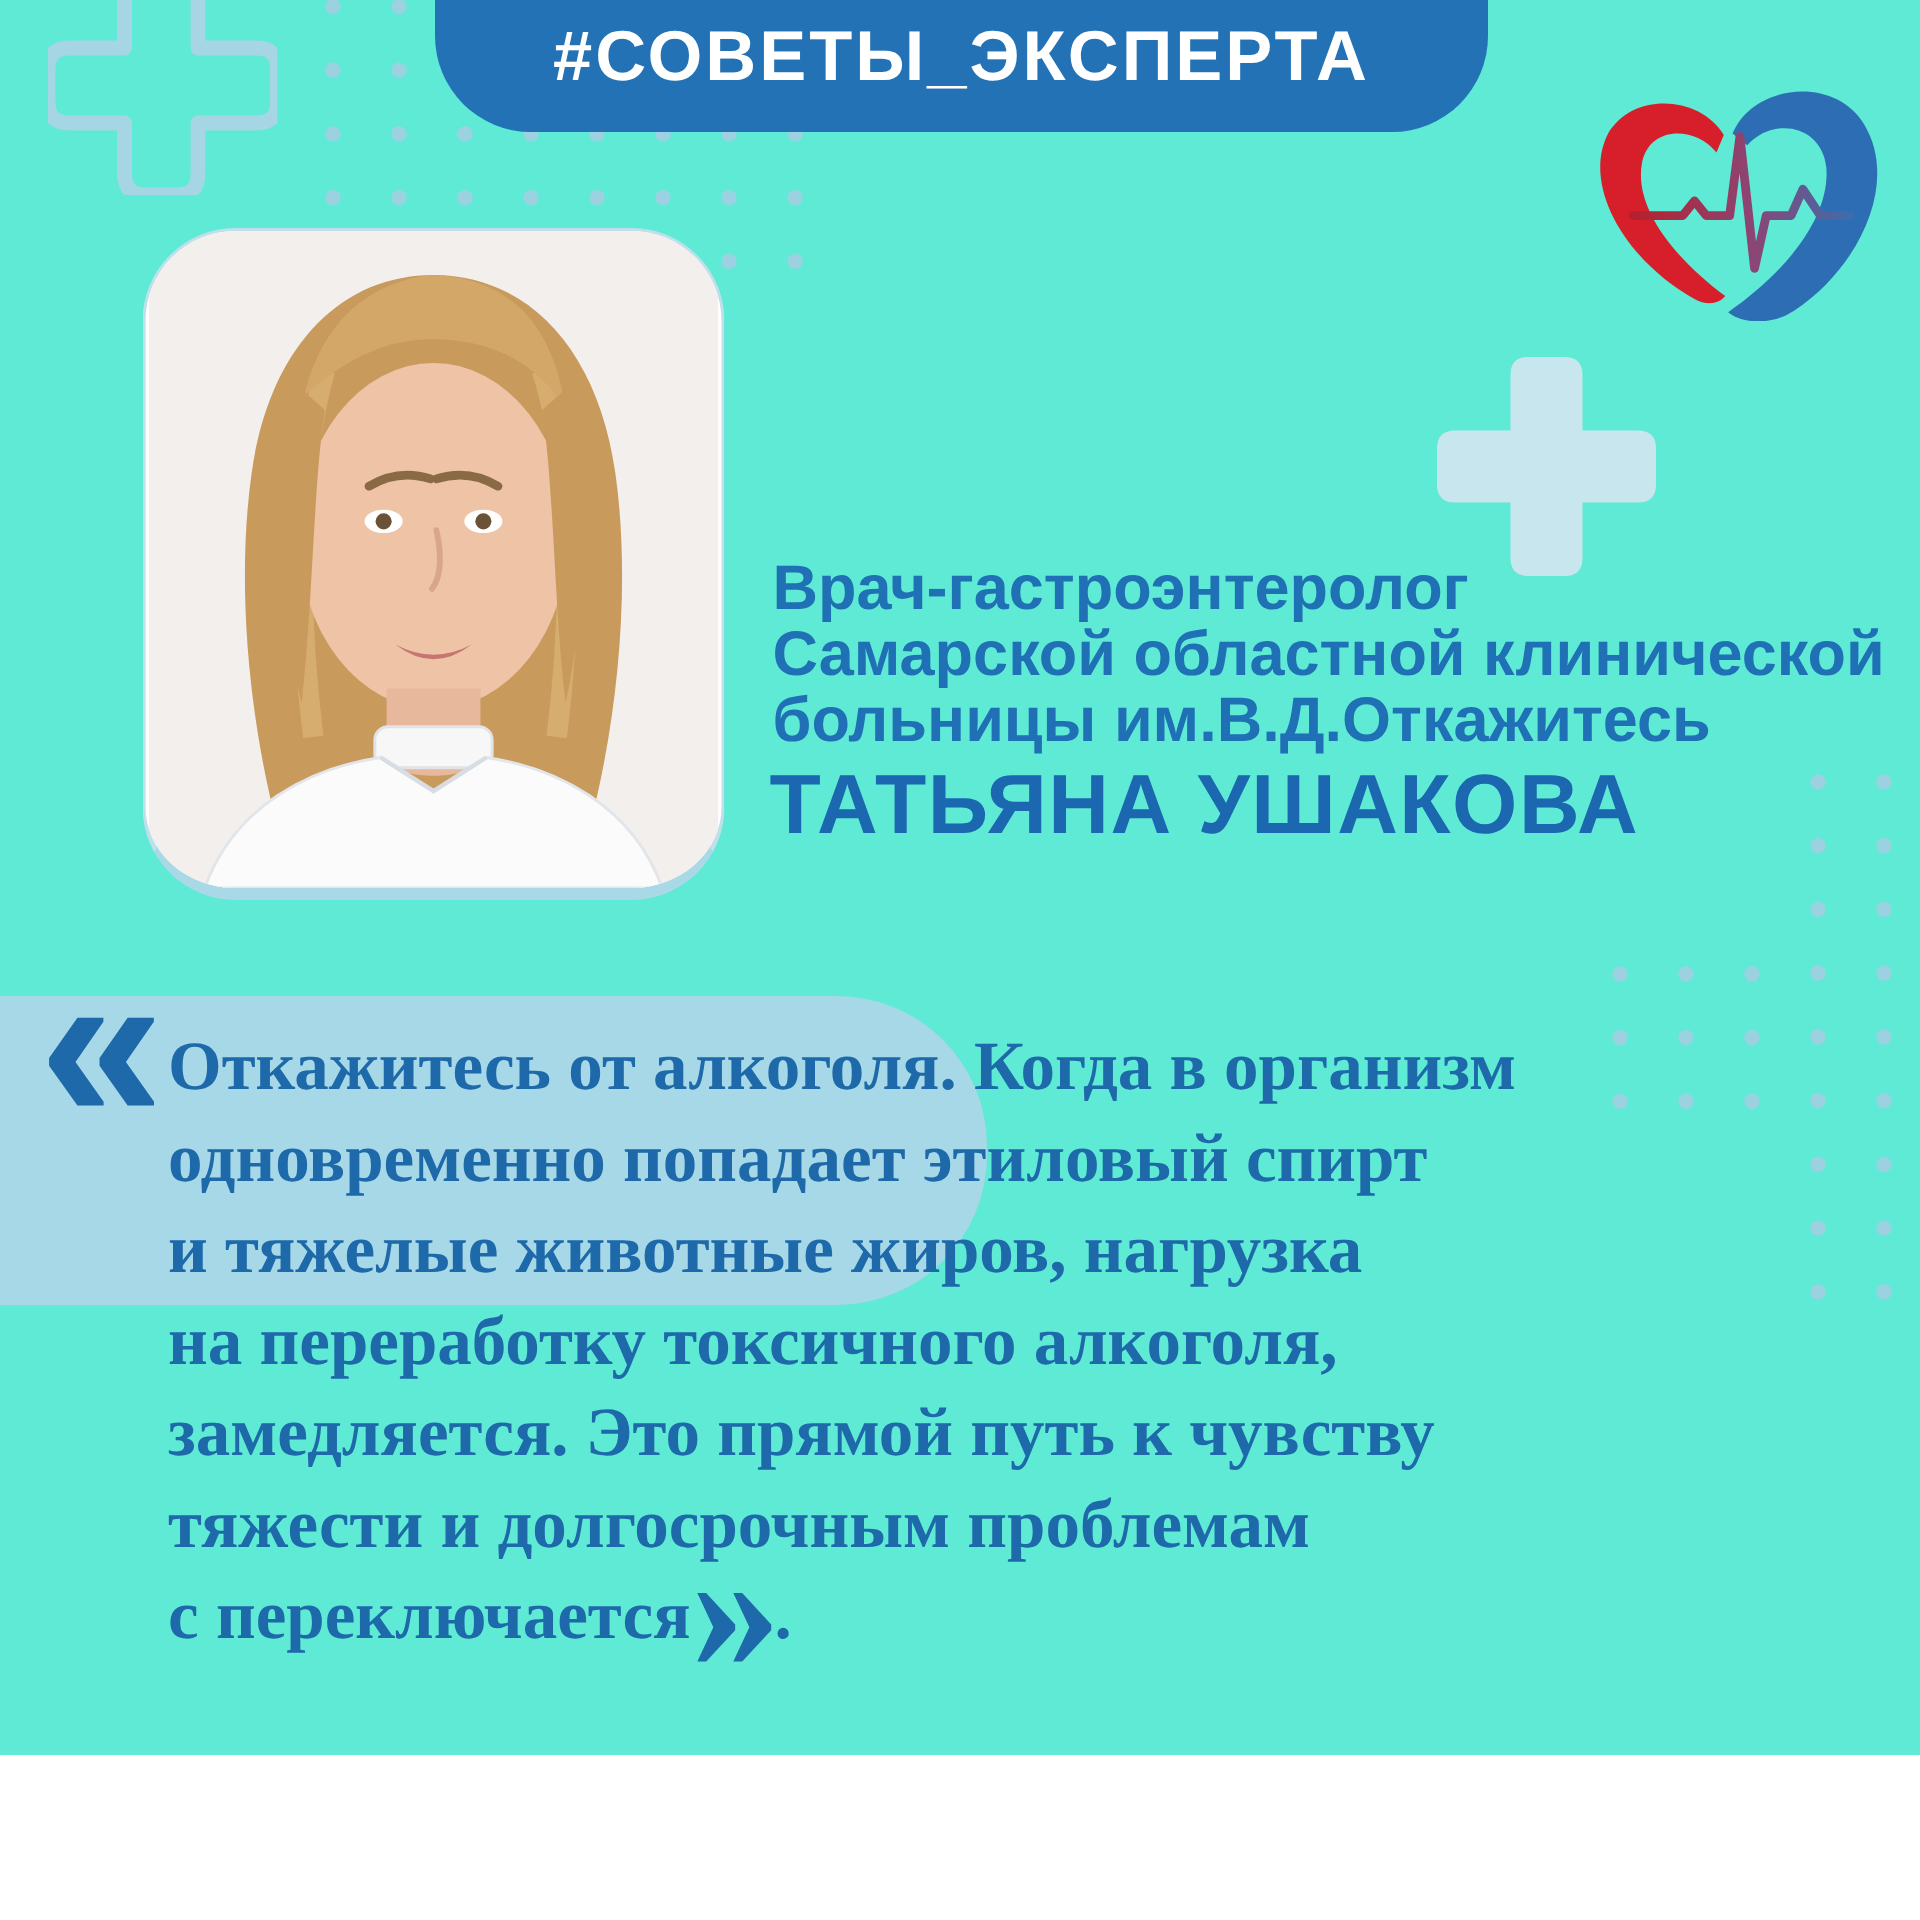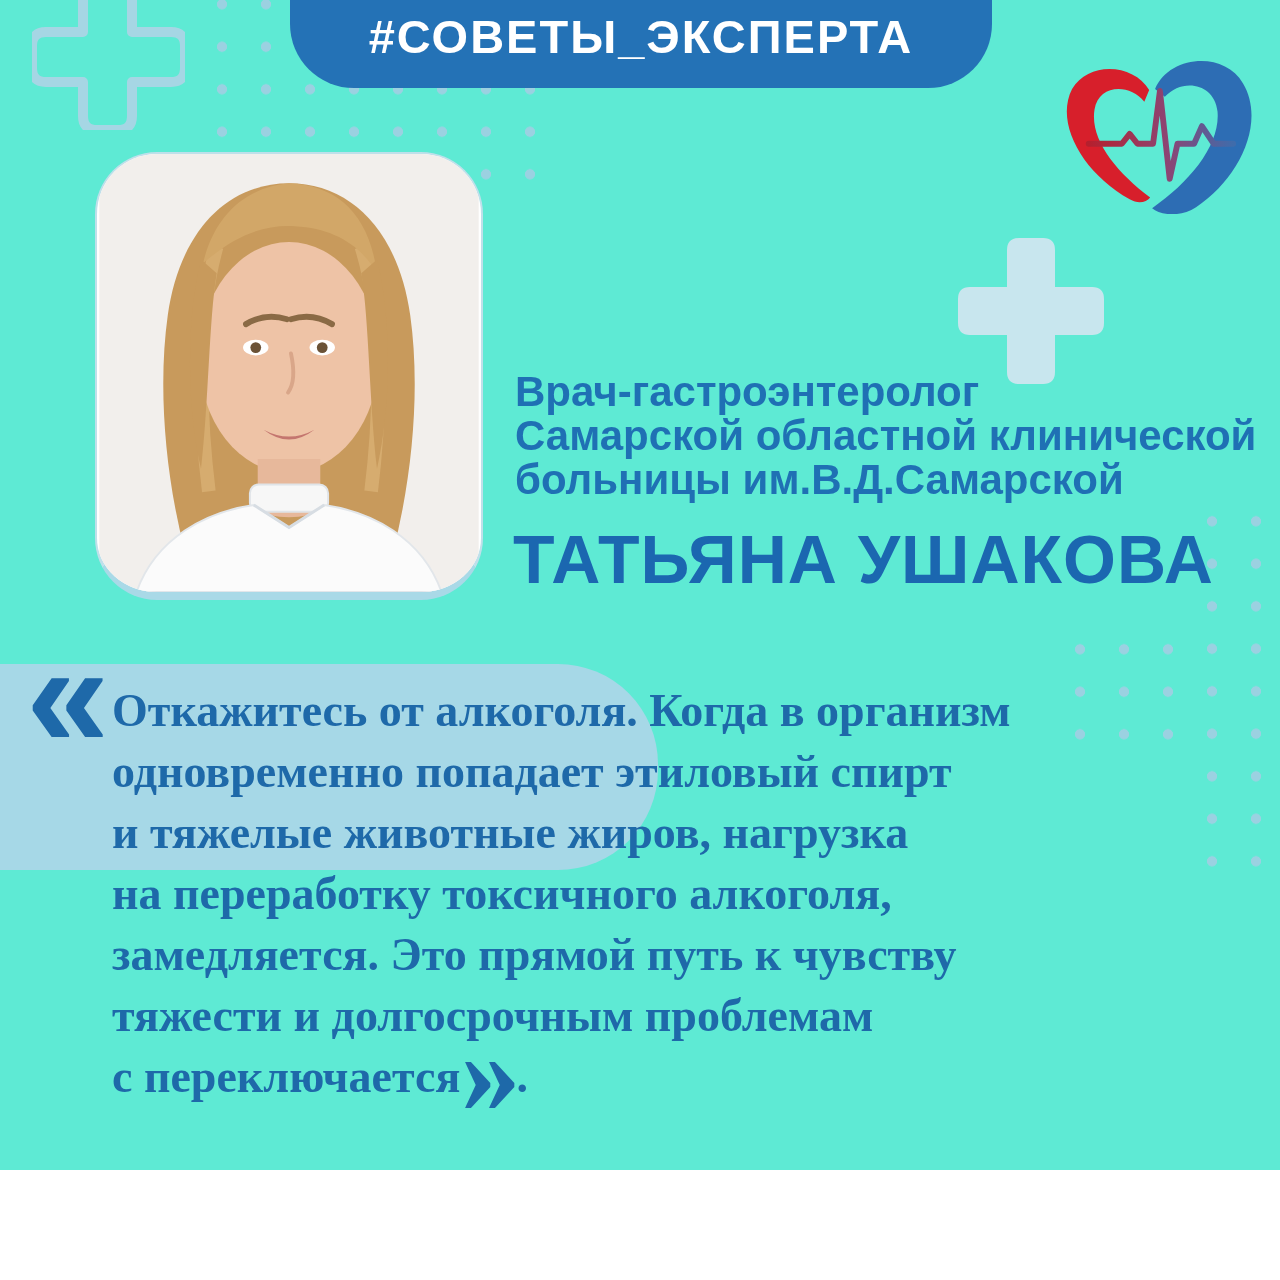--- a/index.html
+++ b/index.html
@@ -38,21 +38,21 @@
     border-radius:62px;overflow:hidden;box-sizing:border-box;
   }
   .photo-card svg{display:block;width:100%;height:100%;}
   
   .credentials{
     position:absolute;left:515px;top:370px;z-index:5;
     color:#1f70b4;font-size:42px;font-weight:bold;line-height:44px;white-space:nowrap;
   }
   .doctor-name{
     position:absolute;left:513px;top:503px;z-index:5;
-    color:#1b67b0;font-size:68px;font-weight:bold;letter-spacing:1px;white-space:nowrap;margin-top:17px;
+    color:#1b67b0;font-size:56px;font-weight:bold;letter-spacing:1px;white-space:nowrap;
   }
   
   .quote-band{
     position:absolute;left:0;top:664px;width:658px;height:206px;z-index:2;
     background:#a6d8e7;border-radius:0 100px 100px 0;
   }
   .quote-open{
     position:absolute;left:26px;top:620px;z-index:5;
     color:#1e69a9;font-size:150px;line-height:150px;font-weight:bold;
   }
@@ -125,21 +125,21 @@
       <path d="M284 108 C300 172 298 262 284 322 C276 252 276 172 268 122 Z" fill="#c89a5c"></path>
       <rect x="154" y="338" width="80" height="28" rx="9" fill="#f7f7f7" stroke="#e0e4e8" stroke-width="2"></rect>
       <path d="M38 448 C58 392 110 366 158 359 L194 382 L230 359 C278 366 330 392 350 448 Z" fill="#fbfbfb" stroke="#e2e6ea" stroke-width="2"></path>
       <path d="M158 359 L194 382 L230 359" fill="none" stroke="#d7dde3" stroke-width="3"></path>
     </svg>
   </div>
 
   <div class="credentials">
     <div>Врач-гастроэнтеролог</div>
     <div>Самарской областной клинической</div>
-    <div>больницы им.В.Д.Самарской</div>
+    <div>больницы им.В.Д.Откажитесь</div>
   </div>
   <div class="doctor-name">ТАТЬЯНА УШАКОВА</div>
 
   <div class="quote-open">«</div>
   <div class="quote-text">
     <div>Откажитесь от алкоголя. Когда в организм</div>
     <div>одновременно попадает этиловый спирт</div>
     <div>и тяжелые животные жиров, нагрузка</div>
     <div>на переработку токсичного алкоголя,</div>
     <div>замедляется. Это прямой путь к чувству</div>

